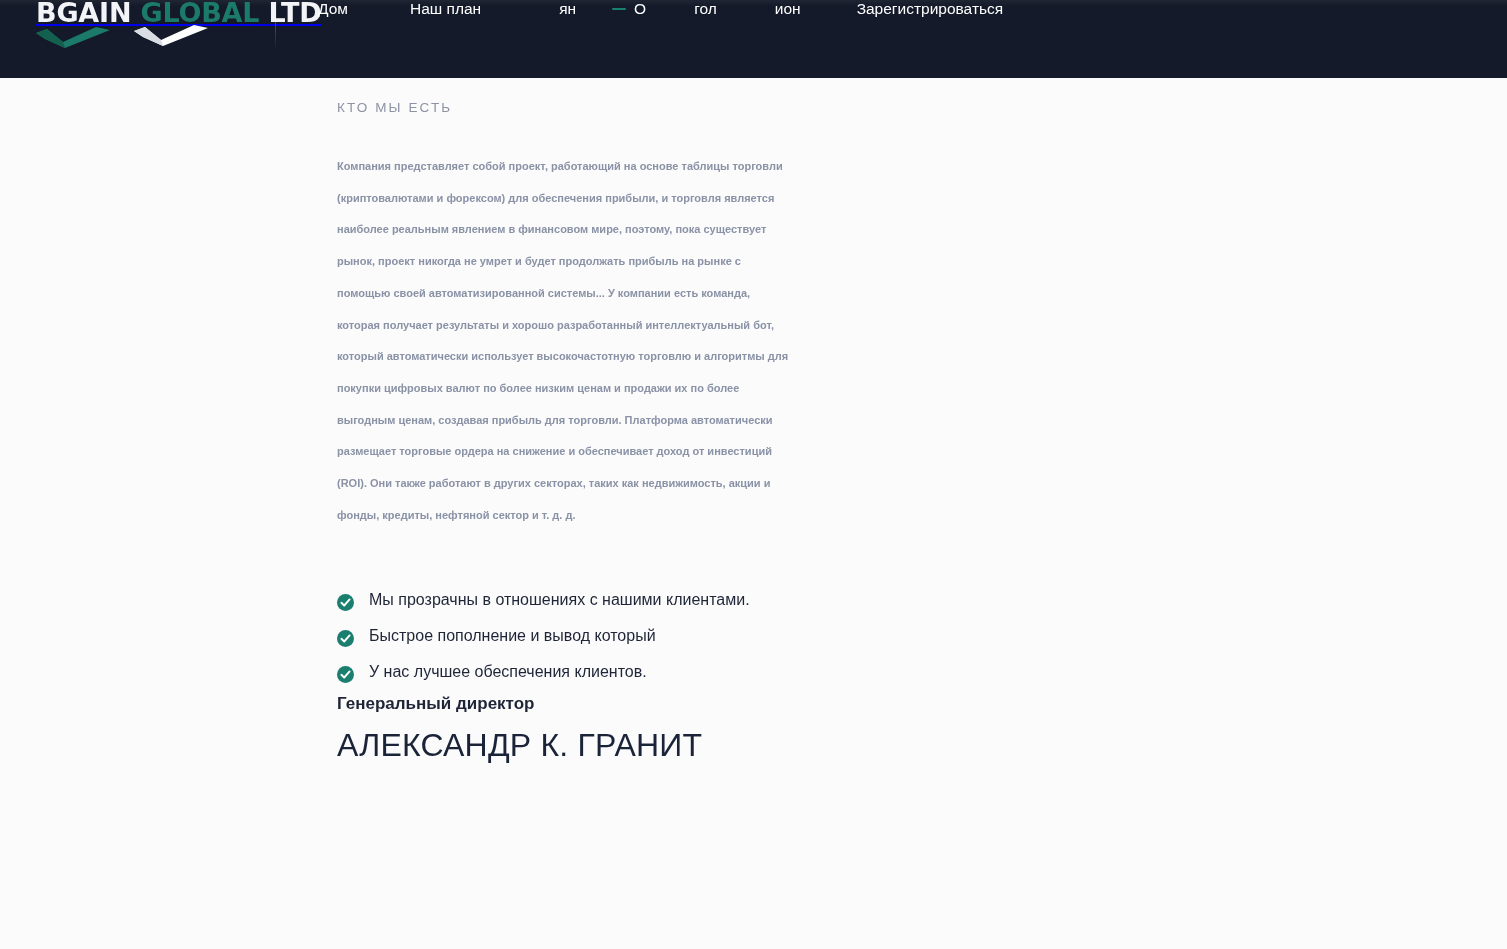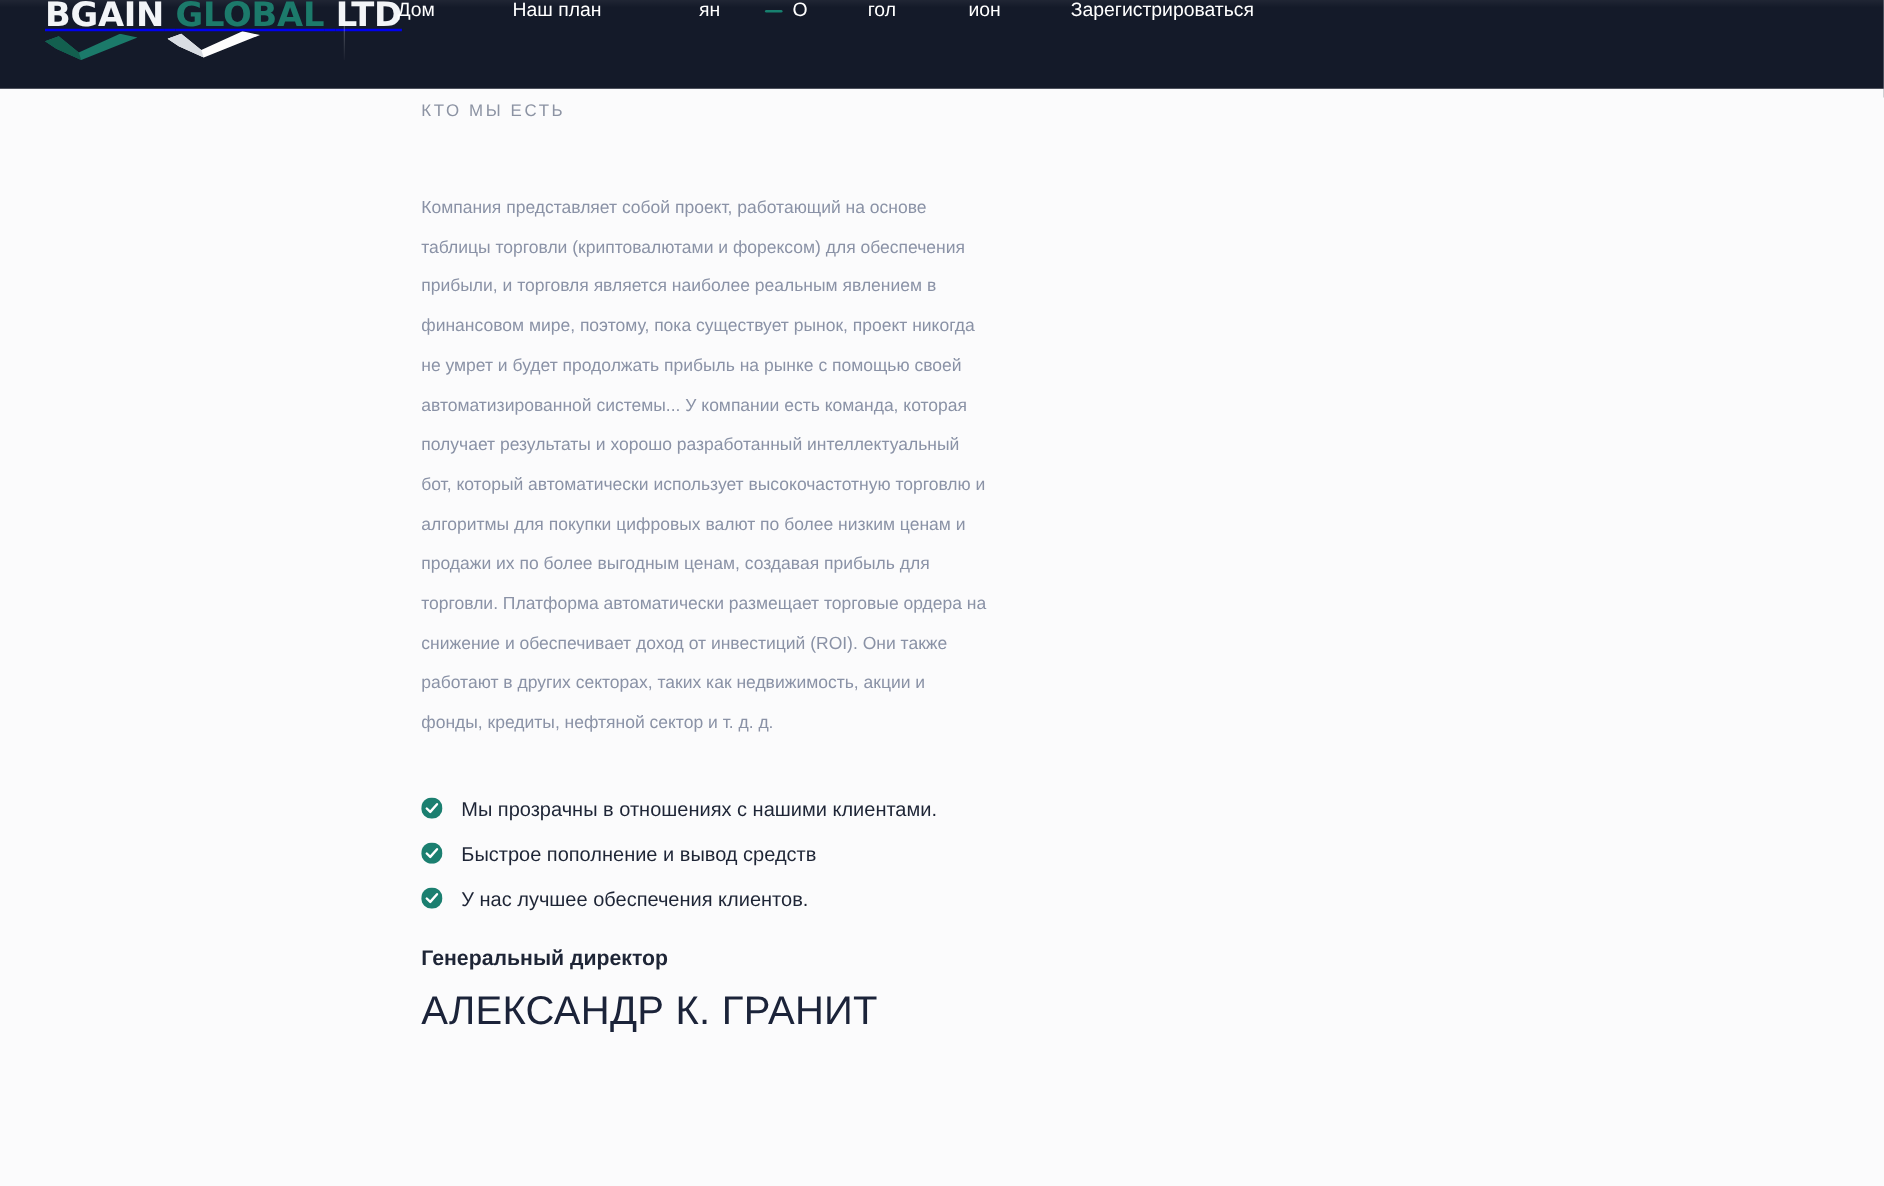--- a/index.html
+++ b/index.html
@@ -111,21 +111,21 @@
   .nav-gap-2  { margin-left: 62px; }
   .nav-gap-3  { margin-left: 78px; }
   .nav-gap-4  { margin-left: 36px; }
   .nav-gap-5  { margin-left: 48px; }
   .nav-gap-6  { margin-left: 58px; }
   .nav-gap-7  { margin-left: 56px; }
 
   
   .page {
     position: absolute;
-    top: 71px;
+    top: 90px;
     left: 0;
     width: 1507px;
     height: 665px;
     background: #fbfbfc;
   }
 
   .about-section {
     position: absolute;
     left: 337px;
     top: 0;
@@ -136,35 +136,35 @@
     margin-top: 8px;
     color: #8c93a3;
     font-size: 13.5px;
     letter-spacing: 2.1px;
     text-transform: uppercase;
     line-height: 20px;
     font-weight: 400;
   }
 
   .about-copy {
-    margin-top: 51px;
+    margin-top: 33px;
     width: 452px;
     color: #8a92a6;
-    font-size: 14px;
+    font-size: 11px;
     line-height: 31.7px;
-    font-weight: 400;
+    font-weight: 700;
   }
 
   .feature-list {
     margin-top: 44px;
     list-style: none;
   }
   .feature-item {
     display: flex;
-    align-items: flex-start;
+    align-items: flex-end;
     gap: 15px;
     height: 36px;
     color: #1e2536;
     font-size: 16px;
     line-height: 22px;
   }
   .check-badge {
     flex: 0 0 auto;
     width: 17px;
     height: 17px;
@@ -261,21 +261,21 @@
         </span>
         <span>Мы прозрачны в отношениях с нашими клиентами.</span>
       </li>
       <li class="feature-item">
         <span class="check-badge">
           <svg viewBox="0 0 17 17" xmlns="http://www.w3.org/2000/svg">
             <circle cx="8.5" cy="8.5" r="8.5" fill="#1b7f70"></circle>
             <path d="M4.4 8.8 L7.2 11.5 L12.6 5.4" stroke="#ffffff" stroke-width="1.9" fill="none" stroke-linecap="round" stroke-linejoin="round"></path>
           </svg>
         </span>
-        <span>Быстрое пополнение и вывод средств</span>
+        <span>Быстрое пополнение и вывод который</span>
       </li>
       <li class="feature-item">
         <span class="check-badge">
           <svg viewBox="0 0 17 17" xmlns="http://www.w3.org/2000/svg">
             <circle cx="8.5" cy="8.5" r="8.5" fill="#1b7f70"></circle>
             <path d="M4.4 8.8 L7.2 11.5 L12.6 5.4" stroke="#ffffff" stroke-width="1.9" fill="none" stroke-linecap="round" stroke-linejoin="round"></path>
           </svg>
         </span>
         <span>У нас лучшее обеспечения клиентов.</span>
       </li>

